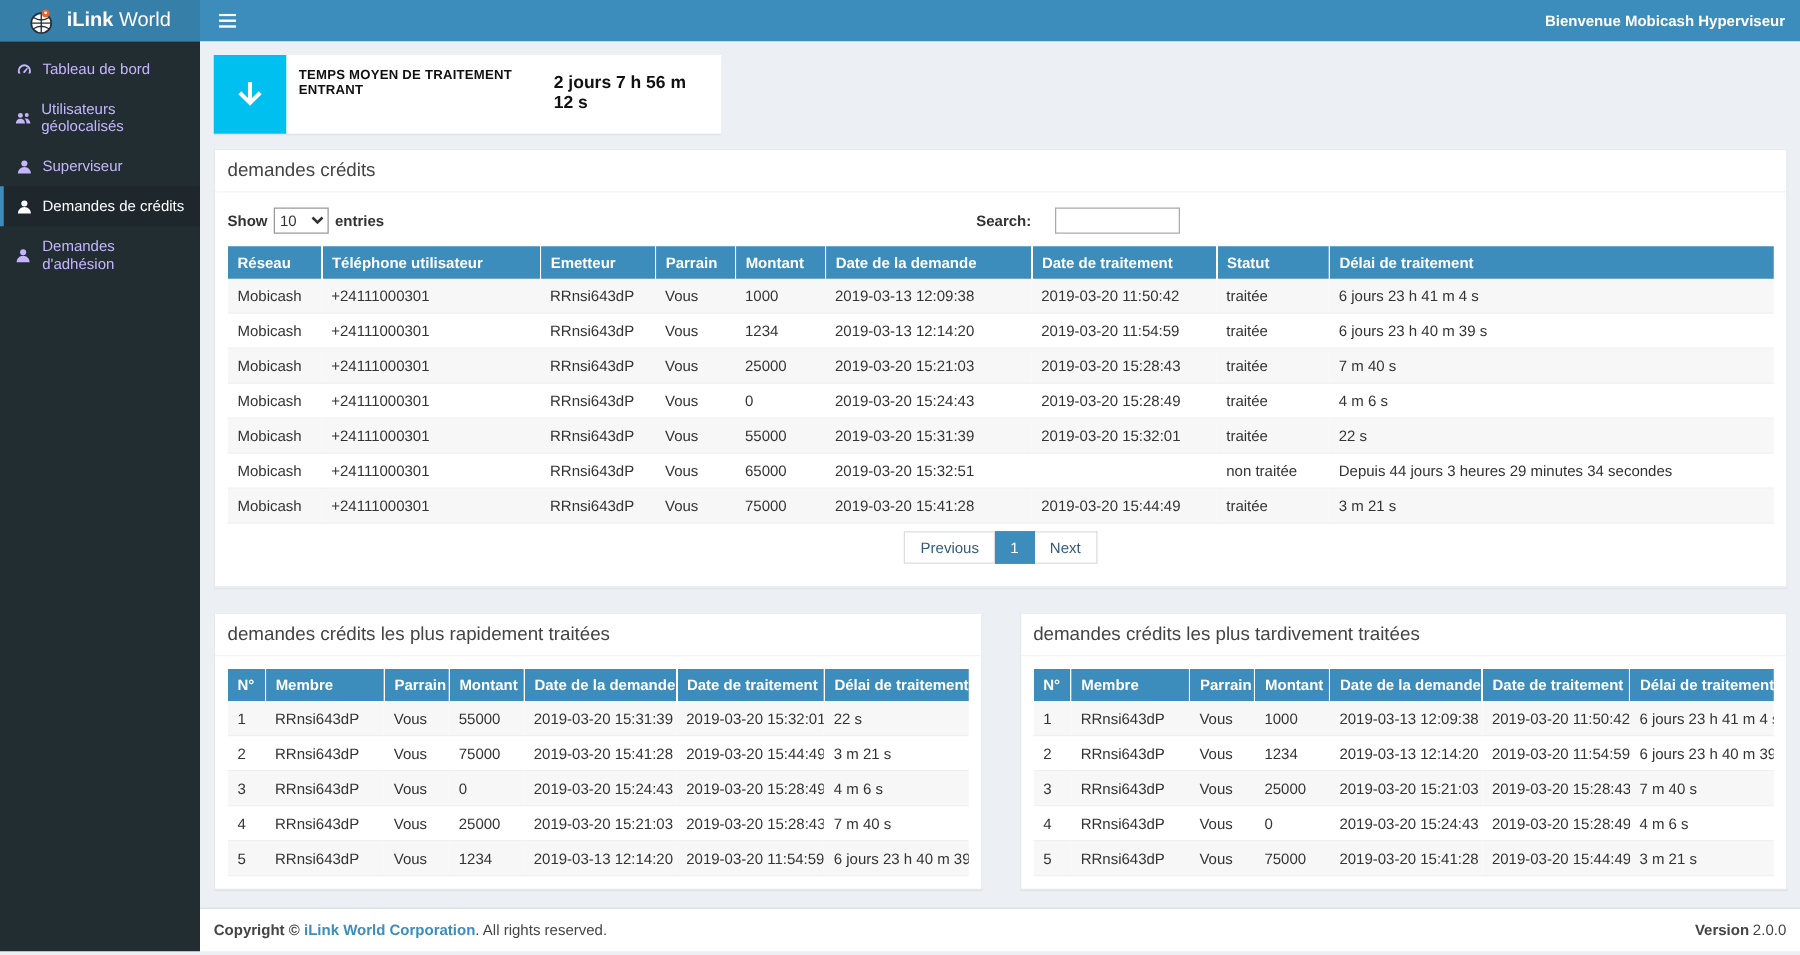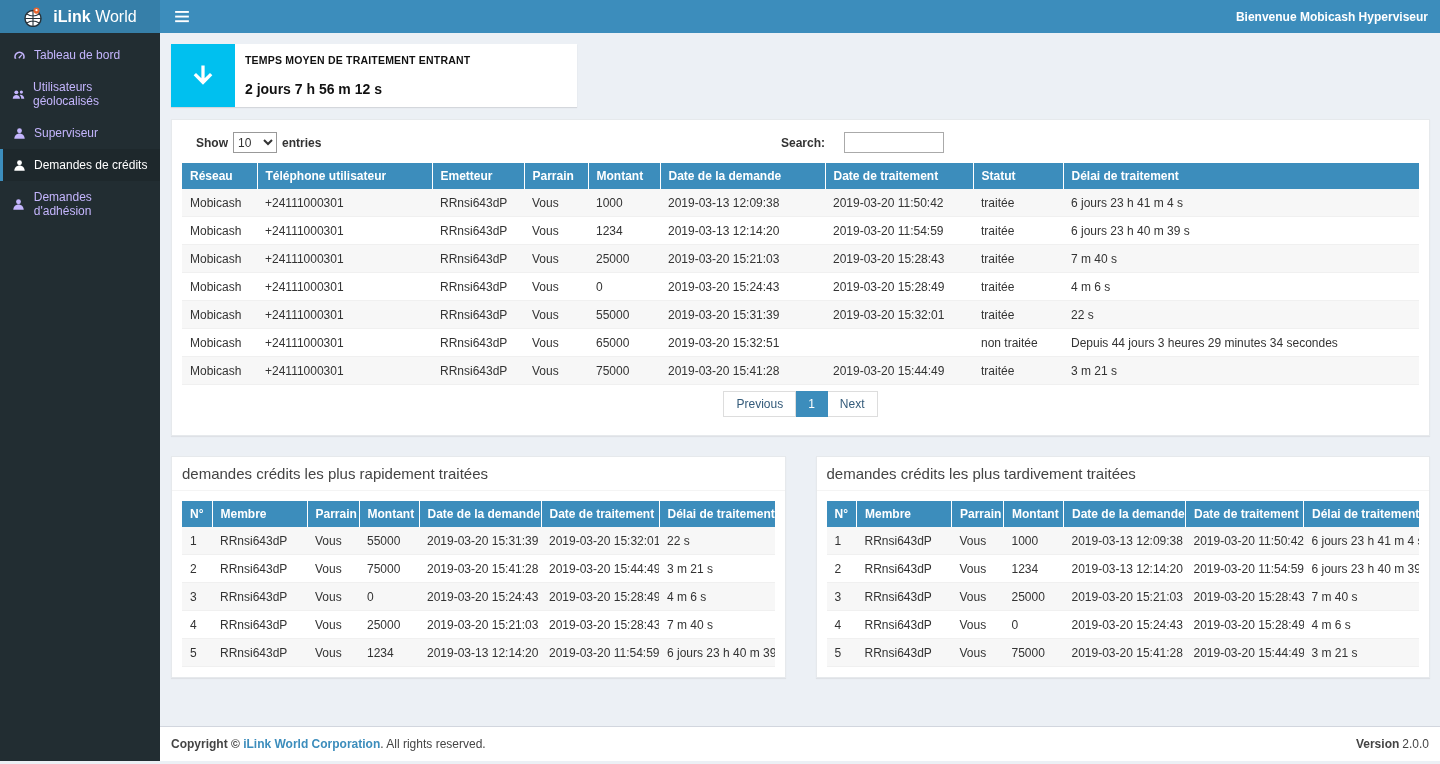--- a/index.html
+++ b/index.html
@@ -55,39 +55,39 @@
   
   .info-box {
     width: 406px; background: #fff; display: flex; margin-bottom: 12px;
     box-shadow: 0 1px 1px rgba(0,0,0,0.1);
   }
   .info-box-icon {
     width: 64px; min-height: 63px; background: #00c0ef; color: #fff;
     display: flex; align-items: center; justify-content: center;
   }
   .info-box-icon svg { width: 28px; height: 28px; fill: #fff; }
-  .info-box-content { padding: 10px 10px; display: flex; flex-direction: column; justify-content: space-between; }
+  .info-box-content { padding: 10px 10px; display: flex; flex-direction: row; justify-content: space-between; }
   .info-box-text { font-size: 10.5px; font-weight: bold; color: #111; letter-spacing: .2px; }
   .info-box-number { font-size: 14px; font-weight: bold; color: #111; margin-top: 3px; }
 
   
   .box {
     background: #fff; border: 1px solid #e6e9ec;
     box-shadow: 0 1px 1px rgba(0,0,0,0.06);
     margin-bottom: 20px;
   }
   .box-header {
     padding: 8px 10px; font-size: 15px; color: #444;
     border-bottom: 1px solid #f4f4f4;
   }
   .box-body { padding: 10px; }
 
   
   .dt-controls { display: flex; align-items: center; margin: 2px 0 10px; font-size: 12px; font-weight: bold; color: #333; }
-  .dt-length { display: flex; align-items: center; gap: 5px; margin-left: 14px; }
+  .dt-length { display: flex; align-items: center; gap: 5px; }
   .dt-length select {
     font-size: 12px; min-width: 44px; height: 21px;
     border: 1px solid #999; background: #fff; color: #333;
     font-family: "Liberation Sans", sans-serif;
   }
   .dt-search { margin-left: auto; margin-right: 475px; display: flex; align-items: center; gap: 19px; }
   .dt-search input {
     border: 1px solid #aaa; height: 21px; width: 100px; padding: 2px 5px;
     font-family: "Liberation Sans", sans-serif; font-size: 12px;
   }
@@ -237,20 +237,21 @@
             <path d="M10.6 3h2.8v11l4.6-4.6 2 2L12 19.4 4 11.4l2-2 4.6 4.6z"></path>
           </svg>
       </span>
       <div class="info-box-content">
         <span class="info-box-text">TEMPS MOYEN DE TRAITEMENT ENTRANT</span>
         <span class="info-box-number">2 jours 7 h 56 m 12 s</span>
       </div>
     </div>
 
     <div class="box">
+      <div class="box-header">demandes crédits</div>
       <div class="box-body">
         <div class="dt-controls">
           <div class="dt-length">
             <span>Show</span>
             <select>
               <option>10</option>
             </select>
             <span>entries</span>
           </div>
           <div class="dt-search">

